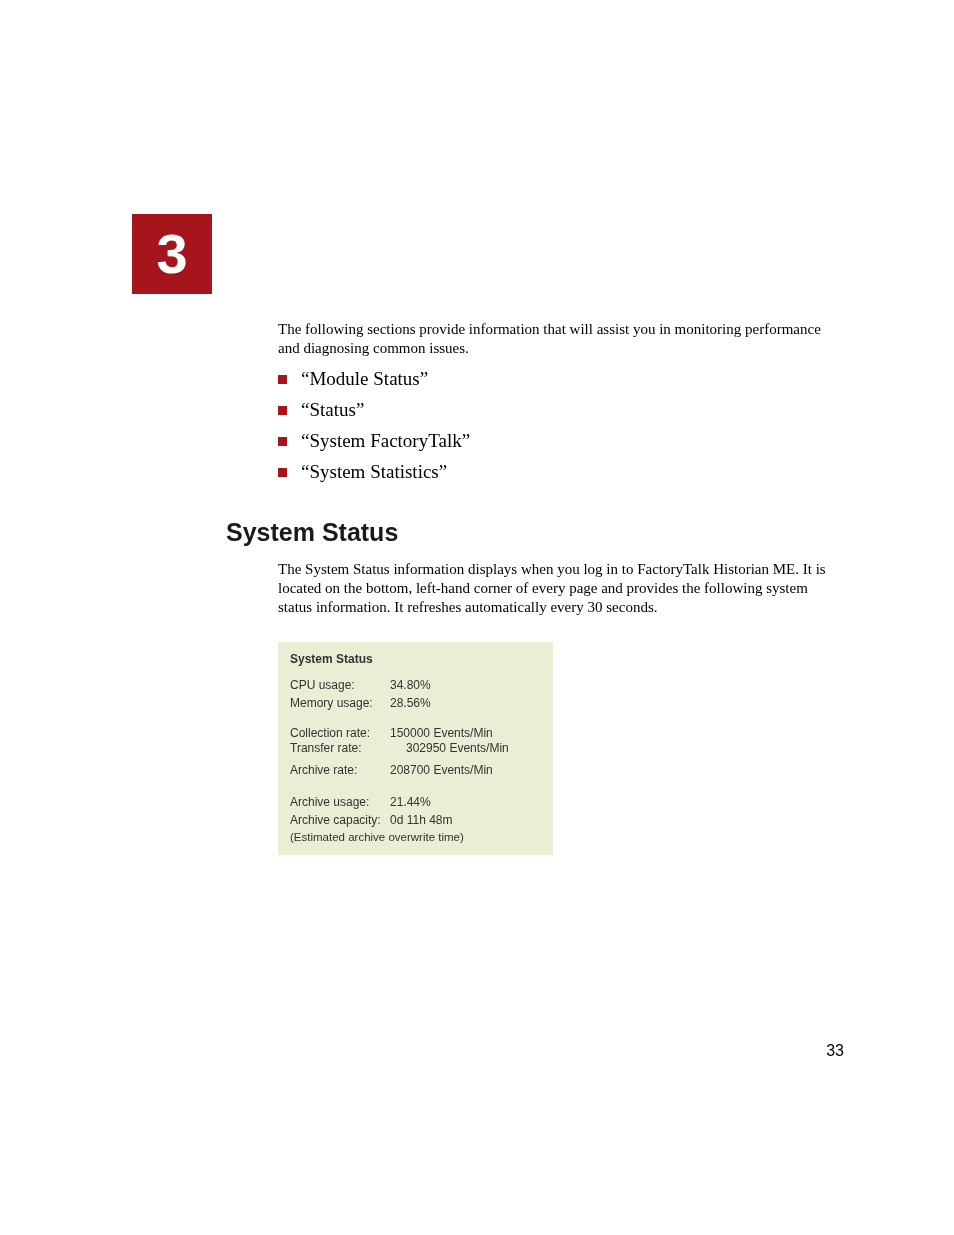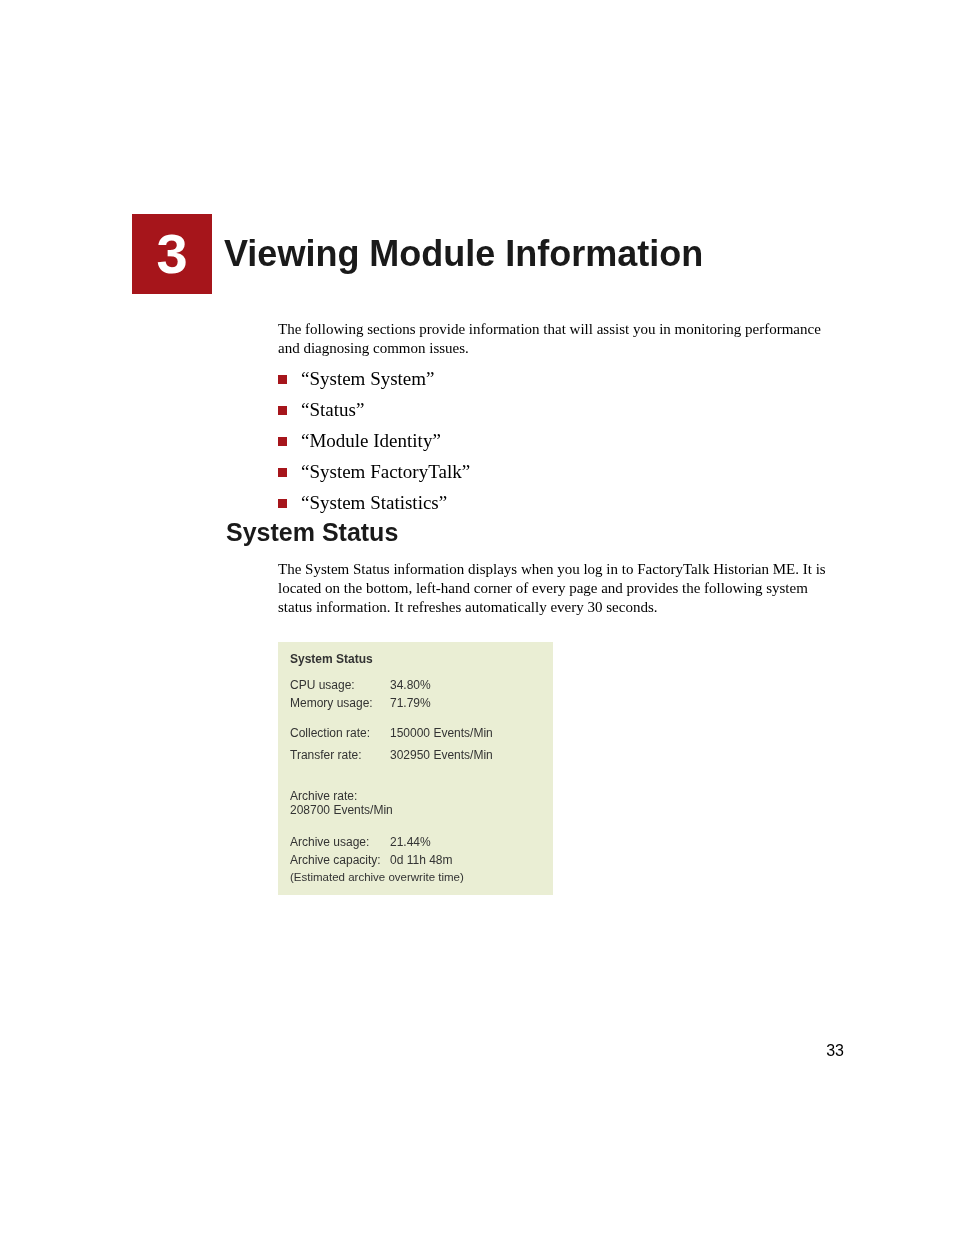--- a/index.html
+++ b/index.html
@@ -127,37 +127,32 @@
 </style>
 </head>
 <body>
 
 <div class="page">
 
   <div class="chapter-header">
     <div class="chapter-number-box">
       <span>3</span>
     </div>
-    <div class="chapter-title">Viewing Module Information</div>
   </div>
 
   <div class="body-text intro">The following sections provide information that will assist you in monitoring performance and diagnosing common issues.</div>
 
   <ul class="bullet-list">
     <li>
       <span class="bullet-square"></span>
-      <span class="bullet-text">“System System”</span>
+      <span class="bullet-text">“Module Status”</span>
     </li>
     <li>
       <span class="bullet-square"></span>
       <span class="bullet-text">“Status”</span>
-    </li>
-    <li>
-      <span class="bullet-square"></span>
-      <span class="bullet-text">“Module Identity”</span>
     </li>
     <li>
       <span class="bullet-square"></span>
       <span class="bullet-text">“System FactoryTalk”</span>
     </li>
     <li>
       <span class="bullet-square"></span>
       <span class="bullet-text">“System Statistics”</span>
     </li>
   </ul>
@@ -168,34 +163,34 @@
 
   <div class="status-panel">
     <div class="panel-title">System Status</div>
 
     <div class="status-row">
       <div class="status-label">CPU usage:</div>
       <div class="status-value">34.80%</div>
     </div>
     <div class="status-row">
       <div class="status-label">Memory usage:</div>
-      <div class="status-value">71.79%</div>
+      <div class="status-value">28.56%</div>
     </div>
 
     <div class="status-gap"></div>
 
-    <div class="status-row" style="margin-bottom:8px;align-items:flex-end;">
+    <div class="status-row" style="margin-bottom:1px;align-items:flex-end;">
       <div class="status-label">Collection rate:</div>
       <div class="status-value">150000 Events/Min</div>
     </div>
-    <div class="status-row" style="margin-bottom:27px;">
+    <div class="status-row" style="margin-bottom:8px;gap:16px;">
       <div class="status-label">Transfer rate:</div>
       <div class="status-value">302950 Events/Min</div>
     </div>
-    <div class="status-row" style="margin-bottom:12px;flex-direction:column;">
+    <div class="status-row" style="margin-bottom:12px;">
       <div class="status-label">Archive rate:</div>
       <div class="status-value">208700 Events/Min</div>
     </div>
 
     <div class="status-gap" style="height:6px"></div>
 
     <div class="status-row">
       <div class="status-label">Archive usage:</div>
       <div class="status-value">21.44%</div>
     </div>

